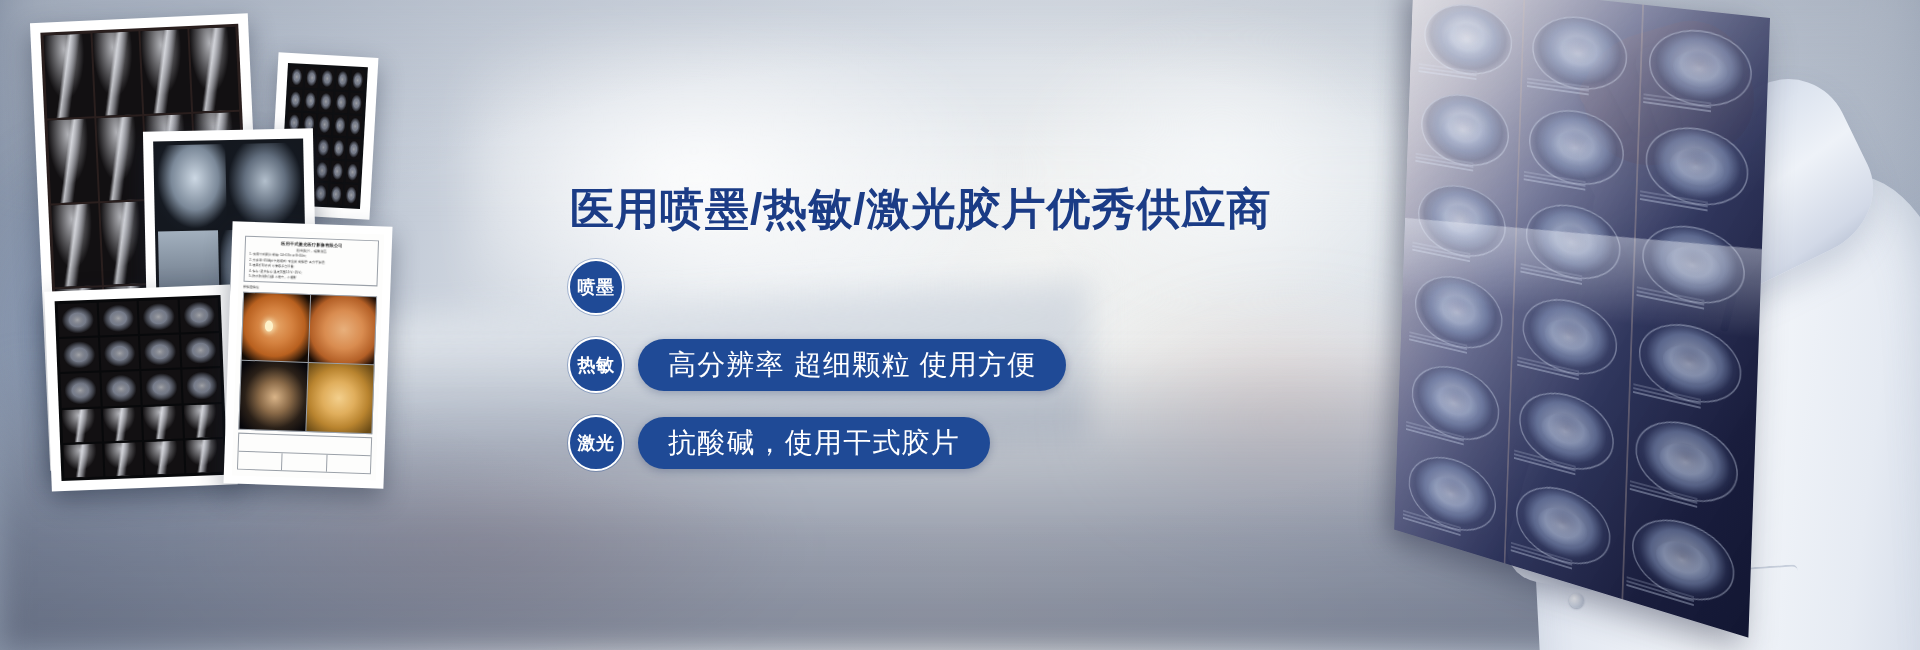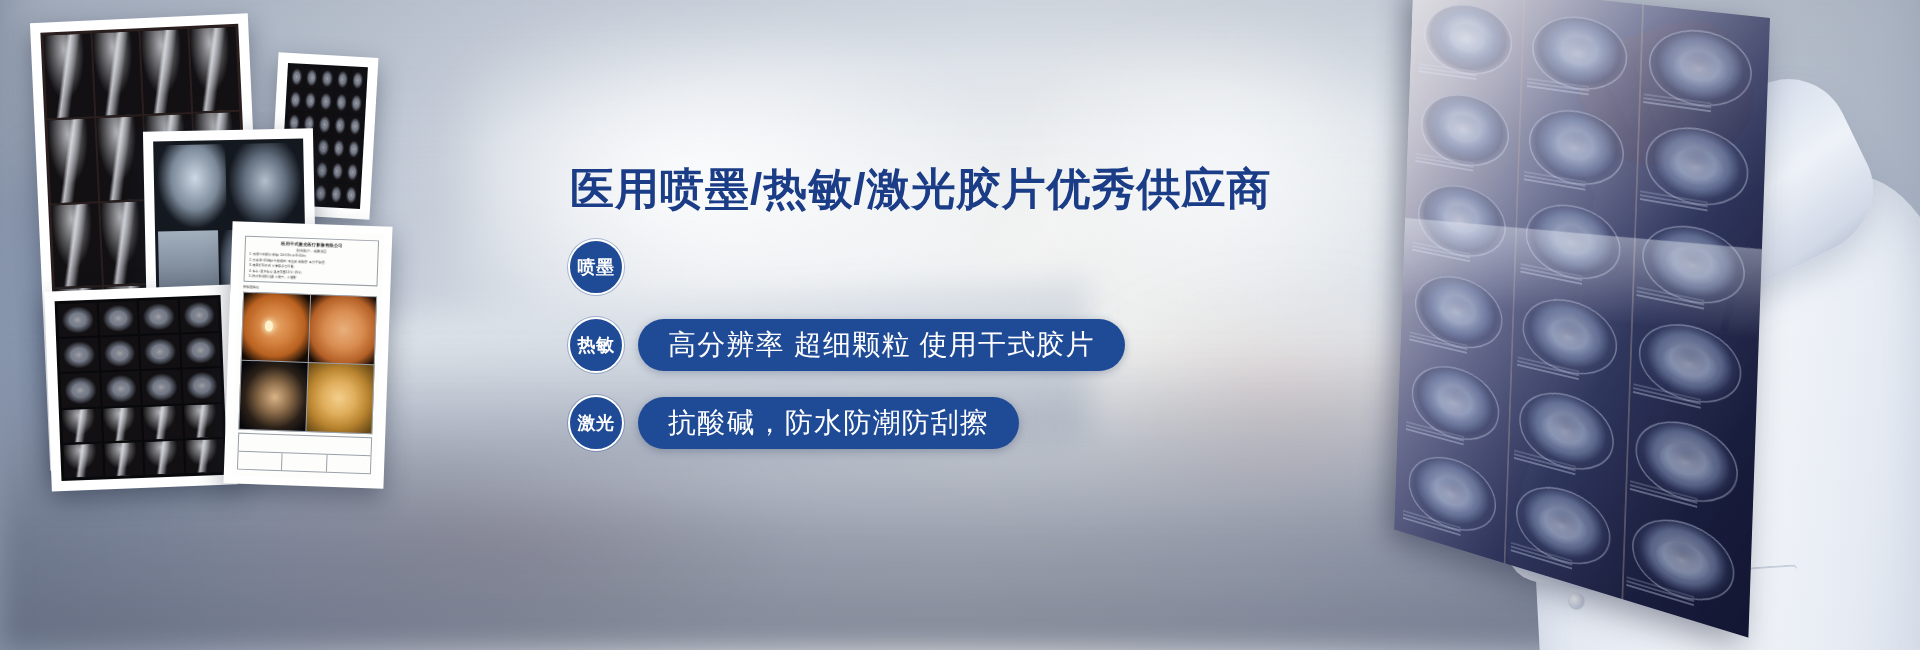--- a/index.html
+++ b/index.html
@@ -419,21 +419,21 @@
   .held-sheen2 {
     position: absolute; left: -10%; top: 40%; width: 130%; height: 90px;
     background: linear-gradient(180deg, rgba(238,242,250,0.40), rgba(238,242,250,0));
     transform: rotate(-5deg);
     pointer-events: none;
   }
 
   
   .content {
     position: absolute;
-    left: 568px; top: 164px;
+    left: 568px; top: 184px;
     width: 700px;
   }
   .headline {
     font-size: 44px;
     font-weight: 700;
     line-height: 1.12;
     color: #1B3C86;
     letter-spacing: 1px;
     white-space: nowrap;
     text-shadow: 0 1px 2px rgba(255,255,255,0.45);
@@ -813,23 +813,23 @@
   <div class="content">
 
     <h1 class="headline">医用喷墨/热敏/激光胶片优秀供应商</h1>
 
     <div class="feature-row">
       <div class="badge">喷墨</div>
     </div>
 
     <div class="feature-row">
       <div class="badge">热敏</div>
-      <div class="pill">高分辨率 超细颗粒 使用干式胶片</div>
+      <div class="pill">高分辨率 超细颗粒 使用方便</div>
     </div>
 
     <div class="feature-row">
       <div class="badge">激光</div>
-      <div class="pill">抗酸碱，防水防潮防刮擦</div>
+      <div class="pill">抗酸碱，使用干式胶片</div>
     </div>
 
   </div>
 
 </div>
 
 </body></html>

